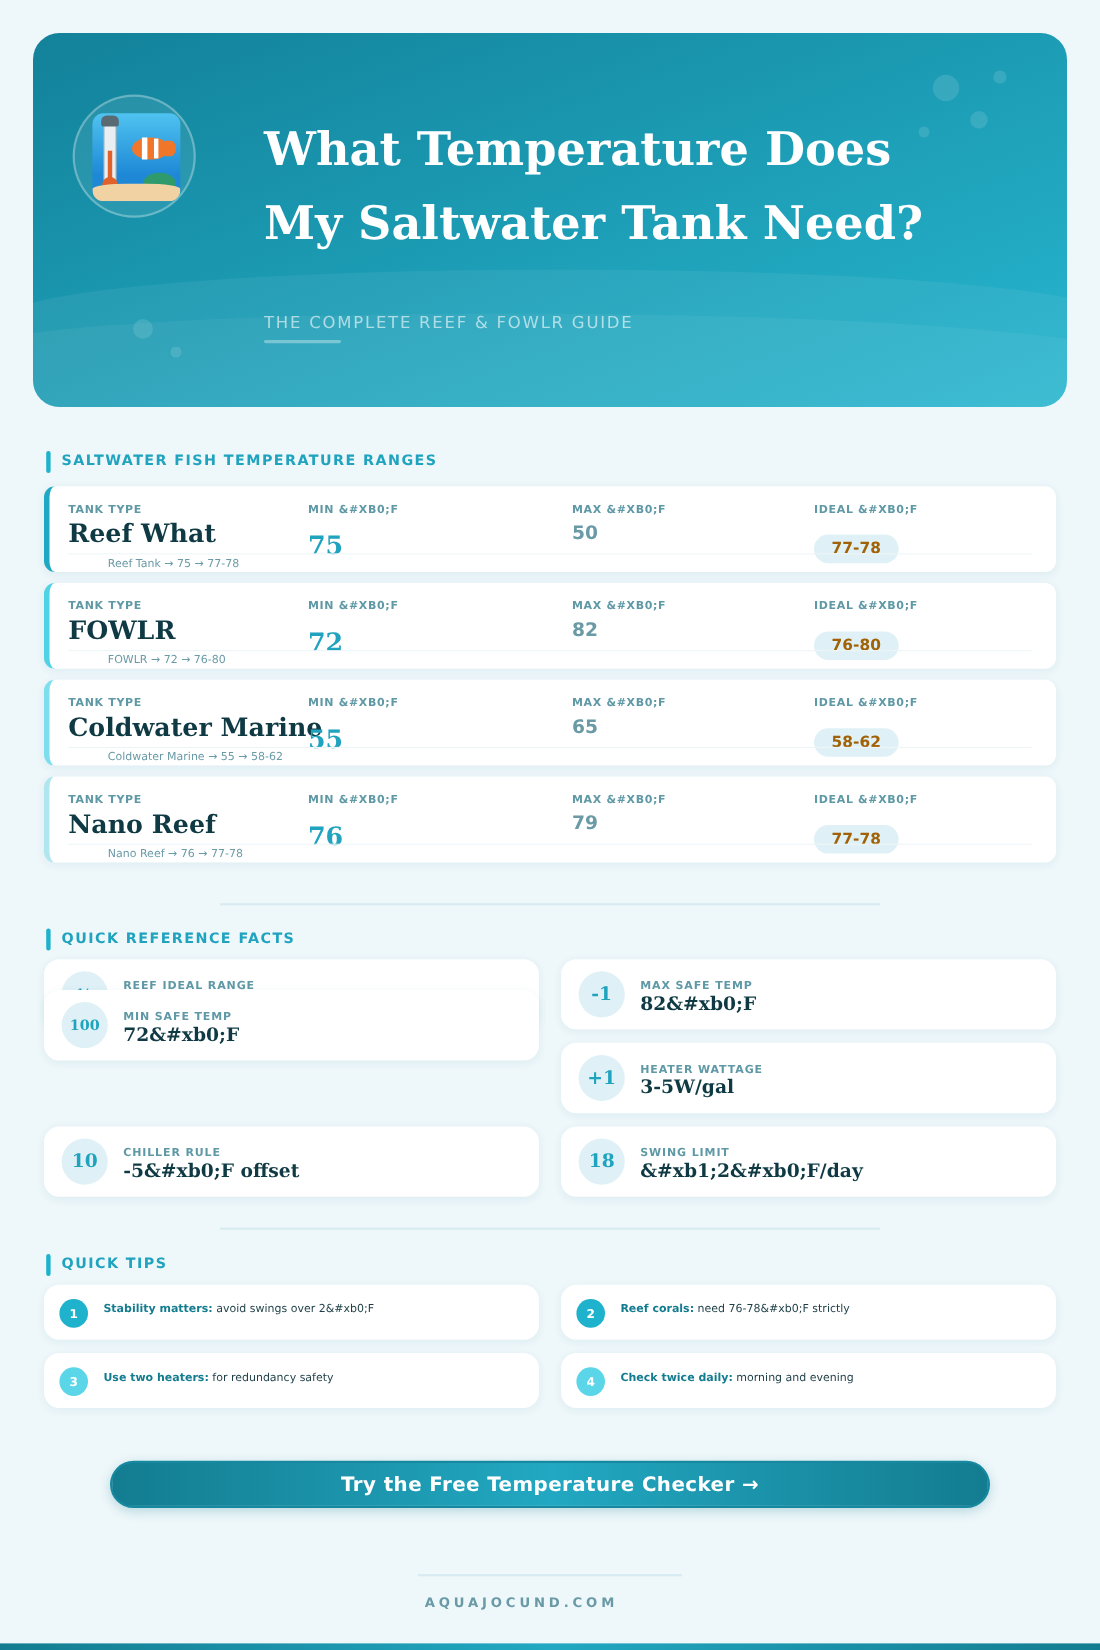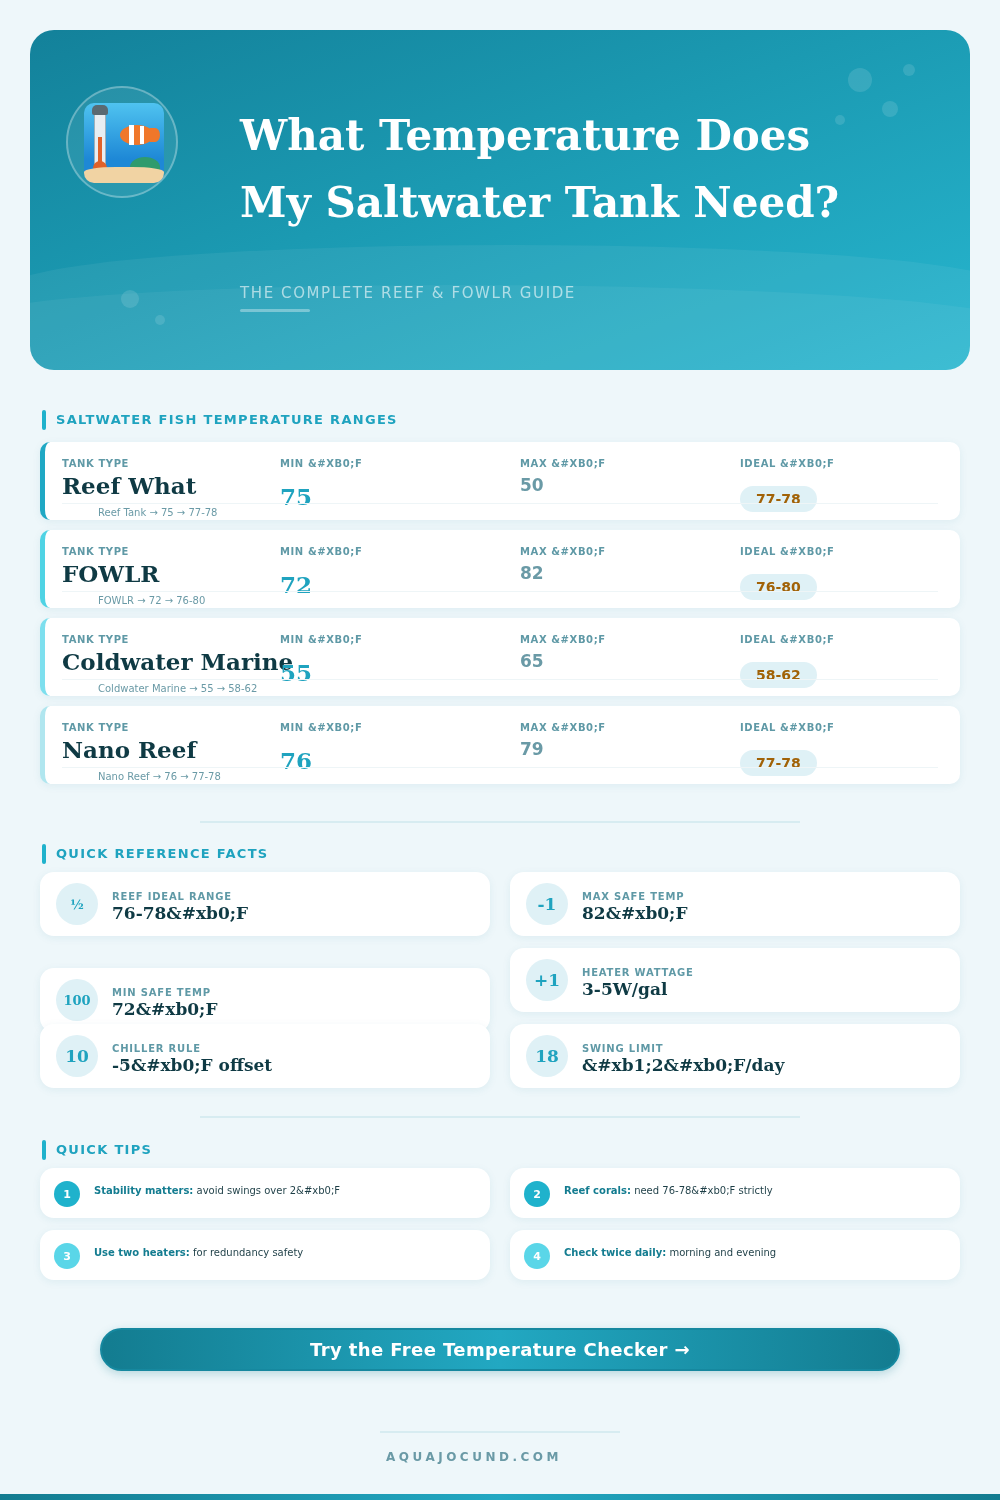--- a/index.html
+++ b/index.html
@@ -244,21 +244,21 @@
 <div class="fact-card" style="left:40px;top:872px;">
   <div class="circle sm">½</div>
   <div class="f-lbl">REEF IDEAL RANGE</div>
   <div class="f-val">76-78&amp;#xb0;F</div>
 </div>
 <div class="fact-card" style="left:510px;top:872px;">
   <div class="circle">-1</div>
   <div class="f-lbl">MAX SAFE TEMP</div>
   <div class="f-val">82&amp;#xb0;F</div>
 </div>
-<div class="fact-card" style="left:40px;top:968px;padding-left:16px;">
+<div class="fact-card" style="left:40px;top:900px;padding-left:16px;">
   <div class="circle sm">100</div>
   <div class="f-lbl">MIN SAFE TEMP</div>
   <div class="f-val">72&amp;#xb0;F</div>
 </div>
 <div class="fact-card" style="left:510px;top:948px;">
   <div class="circle">+1</div>
   <div class="f-lbl">HEATER WATTAGE</div>
   <div class="f-val">3-5W/gal</div>
 </div>
 <div class="fact-card" style="left:40px;top:1024px;">

